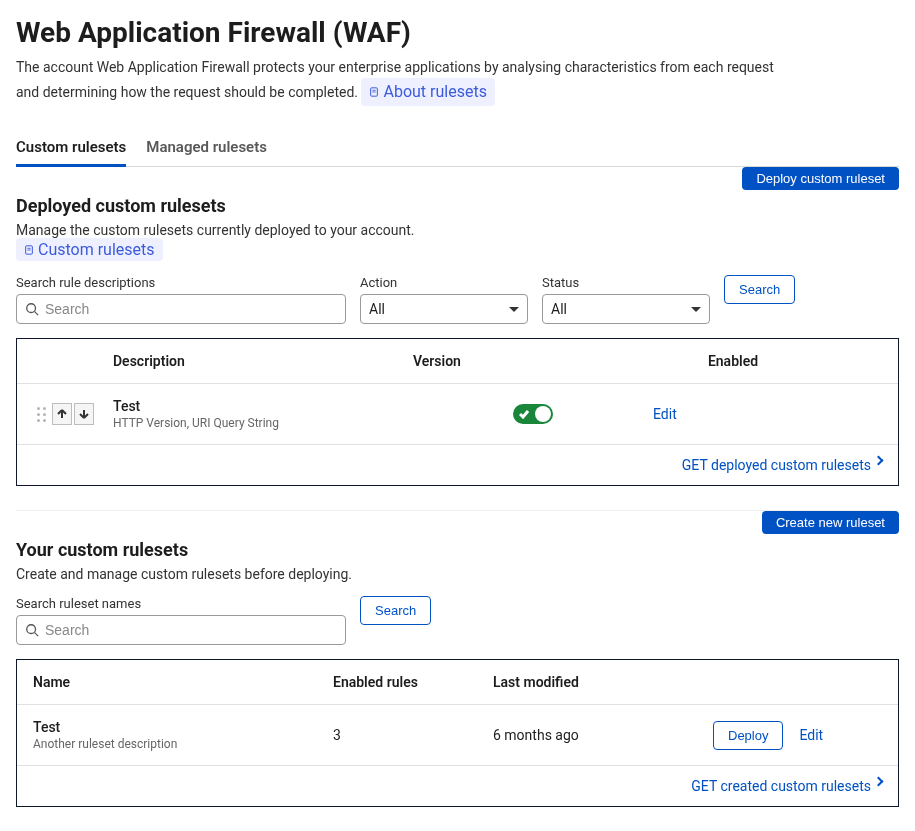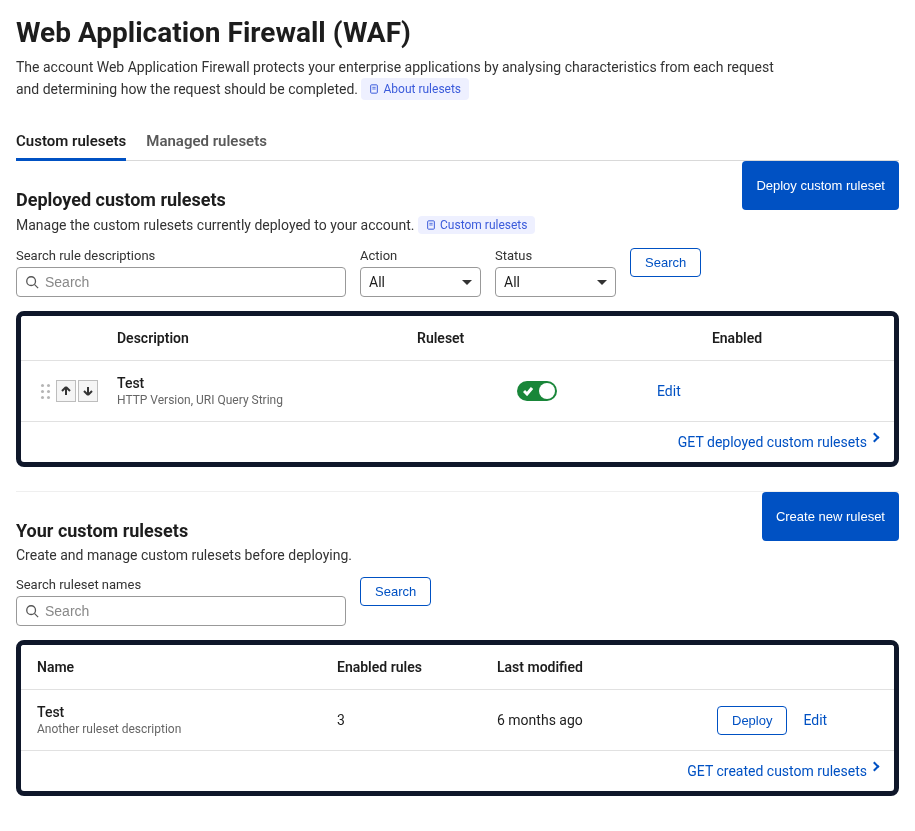--- a/index.html
+++ b/index.html
@@ -10,21 +10,21 @@
       padding: 16px 16px 0 16px;
       width: 915px;
     }
     h1 { font-size: 28px; font-weight: 700; margin-bottom: 8px; }
     .subtitle { font-size: 14px; color: #333; line-height: 1.5; margin-bottom: 6px; max-width: 780px; }
     .badge-link {
       display: inline-flex;
       align-items: center;
       background: #eef0ff;
       color: #3b5bdb;
-      font-size: 12px;
+      font-size: 16px;
       padding: 2px 8px;
       border-radius: 4px;
       gap: 4px;
       cursor: pointer;
     }
     .badge-link svg { width: 10px; height: 10px; }
 
     
     .tabs {
       display: flex;
@@ -59,21 +59,21 @@
       align-items: flex-start;
       gap: 16px;
     }
     .section-header-left { max-width: 520px; }
 
     .btn-primary {
       background: #0051c3;
       color: #fff;
       border: none;
       border-radius: 4px;
-      padding: 17px 14px;
+      padding: 4px 14px;
       font-size: 13px;
       font-weight: 500;
       cursor: pointer;
     }
     .btn-outline-blue {
       background: #fff;
       color: #0051c3;
       border: 1px solid #0051c3;
       border-radius: 4px;
       padding: 6px 14px;
@@ -108,35 +108,35 @@
     }
     .search-input-wrap input::placeholder { color: #888; }
     .search-icon { width: 14px; height: 14px; fill: #555; }
     .select {
       display: flex;
       align-items: center;
       justify-content: space-between;
       border: 1px solid #999;
       border-radius: 4px;
       padding: 6px 8px;
-      width: 121px;
+      width: 168px;
       font-size: 14px;
       cursor: pointer;
     }
     .caret-down {
       width: 0; height: 0;
       border-left: 5px solid transparent;
       border-right: 5px solid transparent;
       border-top: 5px solid #333;
     }
 
     
     .table {
-      border: 5px solid #0f172a;
-      border-radius: 8px;
+      border: 1px solid #0f172a;
+      border-radius: 0;
       overflow: hidden;
     }
     .thead, .trow {
       display: grid;
       align-items: center;
       padding: 14px 16px;
     }
     .table.deployed .thead, .table.deployed .trow {
       grid-template-columns: 80px 300px 240px 160px 1fr;
     }
@@ -286,21 +286,21 @@
       <span class="caret-down"></span>
     </div>
   </div>
   <button class="btn-outline-blue">Search</button>
 </div>
 
 <div class="table deployed">
   <div class="thead">
     <div class="th"></div>
     <div class="th">Description</div>
-    <div class="th">Ruleset</div>
+    <div class="th">Version</div>
     <div class="th enabled-col">Enabled</div>
     <div class="th"></div>
   </div>
   <div class="trow">
     <div class="row-handle-group">
       <div class="drag-handle">
         <span></span>
           <span></span>
           <span></span>
           <span></span>

